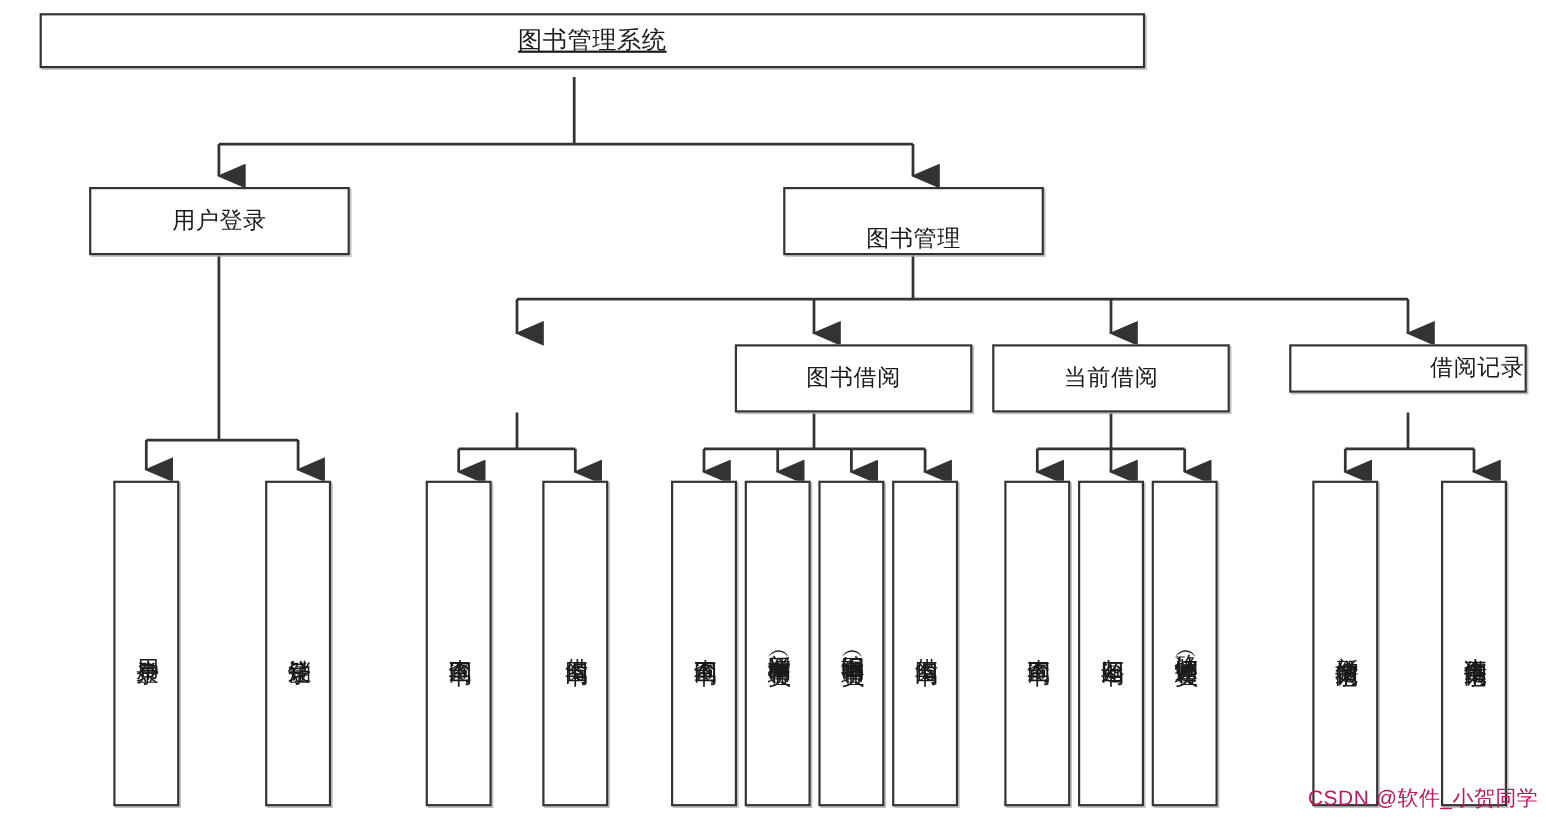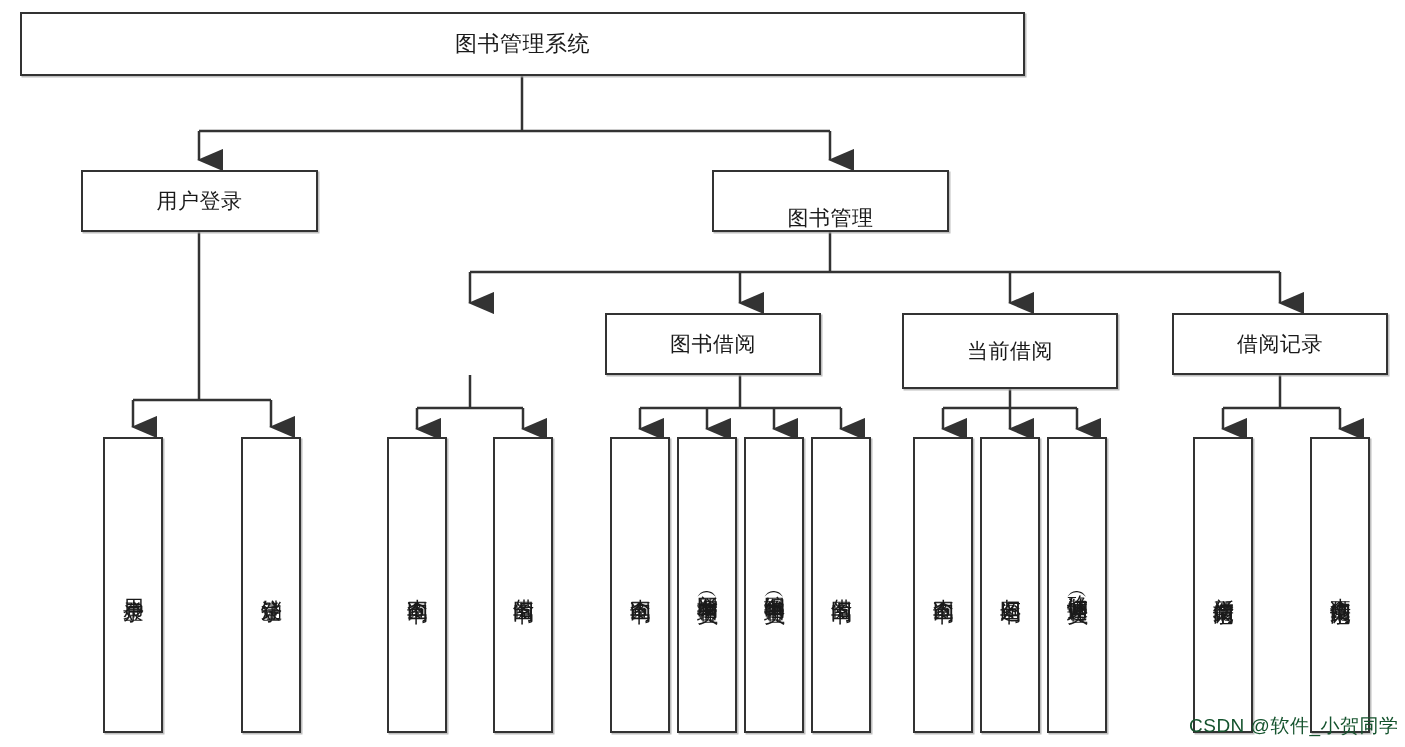--- a/index.html
+++ b/index.html
@@ -53,21 +53,21 @@
     writing-mode: vertical-rl;
     text-orientation: upright;
     font-size: 21px;
     line-height: 1.18;
     letter-spacing: 1.5px;
     white-space: nowrap;
   }
   .watermark {
     position: absolute;
     font-size: 19px;
-    color: #14532d;
+    color: #be185d;
     white-space: nowrap;
     letter-spacing: 0.5px;
   }
 </style>
 </head>
 <body>
 
 <div id="canvas">
 
   <svg class="edges" viewBox="0 0 1405 747" xmlns="http://www.w3.org/2000/svg">
@@ -117,38 +117,38 @@
       <path d="M1010,408 L1010,429" marker-end="url(#arrowdn)"></path>
       <path d="M1077,408 L1077,429" marker-end="url(#arrowdn)"></path>
 
       <path d="M1280,375 L1280,408"></path>
       <path d="M1223,408 L1340,408"></path>
       <path d="M1223,408 L1223,429" marker-end="url(#arrowdn)"></path>
       <path d="M1340,408 L1340,429" marker-end="url(#arrowdn)"></path>
     </g>
   </svg>
 
-  <div class="node h root" style="left:20px; top:12px; width:1005px; height:64px;">
+  <div class="node h root" style="left:36px; top:12px; width:1005px; height:50px;text-decoration:underline;">
     <span class="lbl">图书管理系统</span>
   </div>
 
   <div class="node h" style="left:81px; top:170px; width:237px; height:62px;">
     <span class="lbl">用户登录</span>
   </div>
   <div class="node h" style="left:712px; top:170px; width:237px; height:62px;align-items:flex-end;">
     <span class="lbl">图书管理</span>
   </div>
 
-  <div class="node h" style="left:605px; top:313px; width:216px; height:62px;">
+  <div class="node h" style="left:668px; top:313px; width:216px; height:62px;">
     <span class="lbl">图书借阅</span>
   </div>
-  <div class="node h" style="left:902px; top:313px; width:216px; height:76px;">
+  <div class="node h" style="left:902px; top:313px; width:216px; height:62px;">
     <span class="lbl">当前借阅</span>
   </div>
-  <div class="node h" style="left:1172px; top:313px; width:216px; height:62px;">
+  <div class="node h" style="left:1172px; top:313px; width:216px; height:44px;justify-content:flex-end;">
     <span class="lbl">借阅记录</span>
   </div>
 
   <div class="node v" style="left:103px; top:437px; width:60px; height:296px;">
     <span class="lbl">用户登录</span>
   </div>
   <div class="node v" style="left:241px; top:437px; width:60px; height:296px;">
     <span class="lbl">注销登录</span>
   </div>
 

